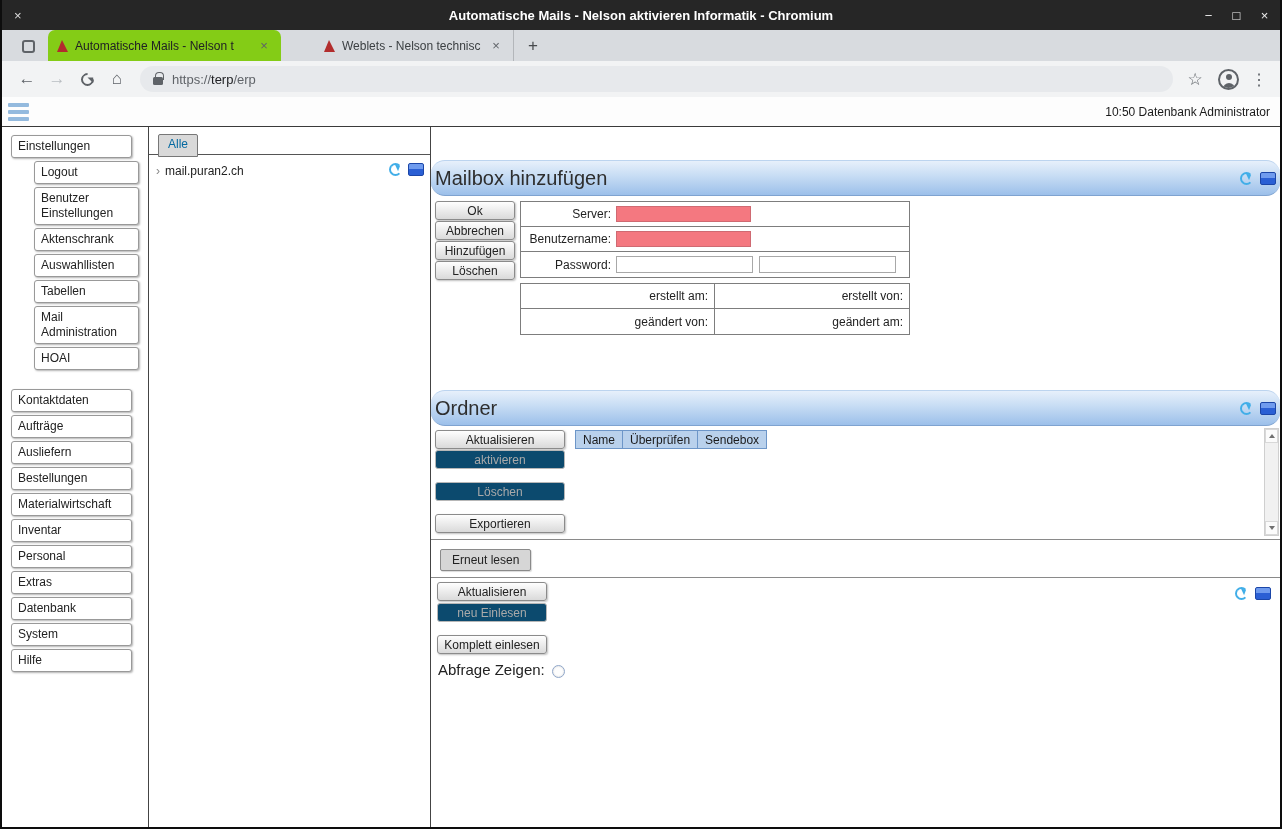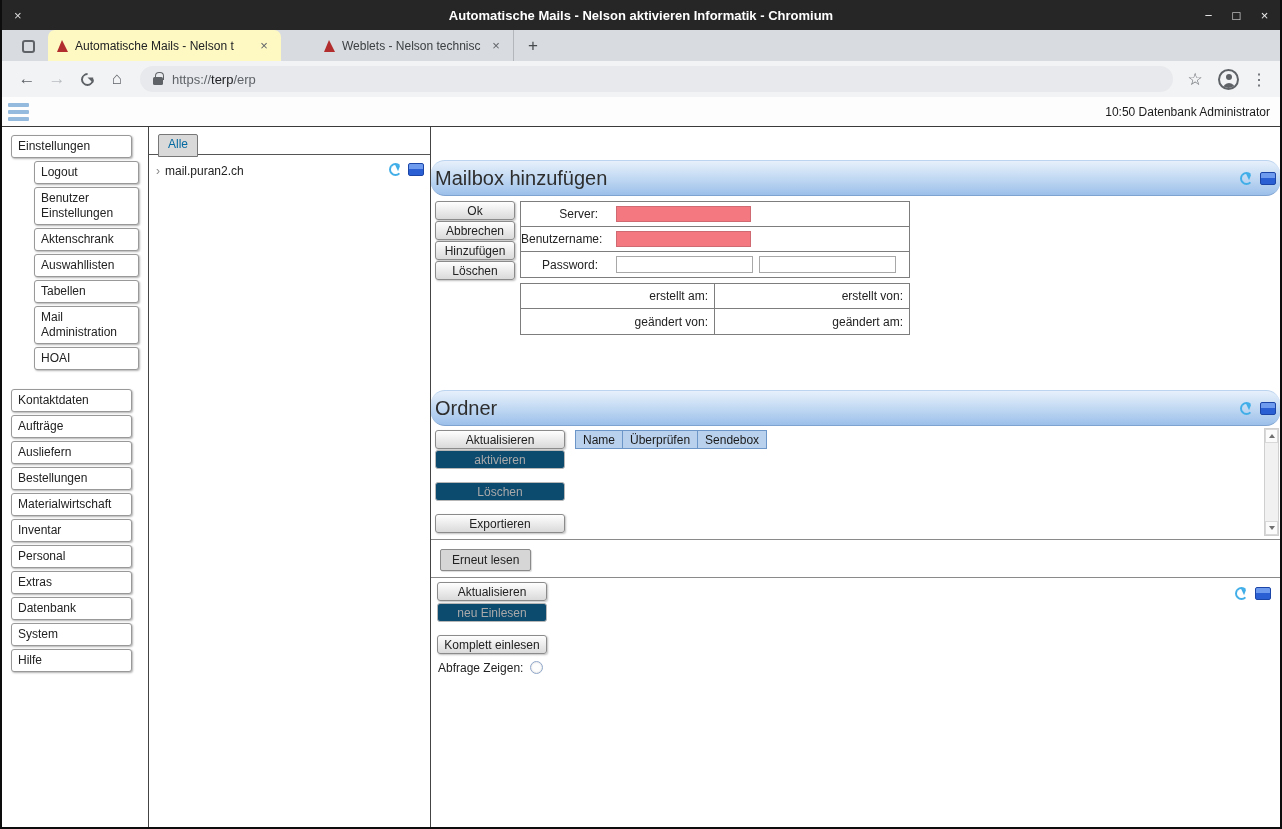--- a/index.html
+++ b/index.html
@@ -14,21 +14,21 @@
   .titlebar .title { color:#fff; font-size:13px; font-weight:bold; }
   .tb-left-close { position:absolute; left:12px; color:#ddd; font-size:13px; cursor:pointer; }
   .tb-controls { position:absolute; right:8px; display:flex; gap:13px; }
   .tb-controls span { color:#eee; font-size:13px; width:15px; text-align:center; cursor:pointer; }
 
   
   .tabstrip { flex:0 0 31px; background:#d8dbdf; display:flex; align-items:flex-end; }
   .tabstrip-btn { width:30px; height:27px; margin:0 5px 1px 11px; display:flex; align-items:center; justify-content:center; cursor:pointer; }
   .sq-ico { width:13px; height:13px; border:2px solid #5f6368; border-radius:3px; }
   .tab { width:233px; height:31px; display:flex; align-items:center; padding:0 9px; gap:7px; font-size:12px; color:#3c4043; cursor:pointer; }
-  .tab.active { background:#fef9c3; border-top-left-radius:7px; border-top-right-radius:7px; color:#202124; }
+  .tab.active { background:#84cc16; border-top-left-radius:7px; border-top-right-radius:7px; color:#202124; }
   .tab.inactive { border-right:1px solid #b3b6ba;padding-left:43px; }
   .tab-label { flex:1; white-space:nowrap; overflow:hidden; }
   .tab-close { color:#5f6368; font-size:13px; width:16px; text-align:center; cursor:pointer; }
   .favicon { width:0; height:0; border-left:5px solid transparent; border-right:6px solid transparent; border-bottom:12px solid #b22d2d; }
   .newtab-btn { width:26px; height:26px; margin:0 0 2px 6px; display:flex; align-items:center; justify-content:center;
                 font-size:17px; color:#474a4d; cursor:pointer; }
 
   
   .toolbar { flex:0 0 36px; background:#f2f3f4; display:flex; align-items:center; padding:0 10px; }
   .nav-ico { width:30px; height:30px; display:flex; align-items:center; justify-content:center; font-size:17px; color:#5f6368; cursor:pointer; }
@@ -91,21 +91,21 @@
           box-shadow:1px 1px 2px rgba(0,0,0,.25); font-size:12px; color:#222; padding:2px 6px; height:19px; text-align:center;
           cursor:pointer; font-family:inherit; }
   .gbtn.disabled { background:#0c4a6e; color:#a9a9a9; border-color:#b7b7b7; box-shadow:none; cursor:default; }
 
   
   .mailbox-body { height:194px; position:relative; }
   .btn-col { position:absolute; left:4px; top:5px; width:80px; display:flex; flex-direction:column; gap:1px; }
   .form-table { position:absolute; left:89px; top:5px; width:390px; border:1px solid #7d7d7d; background:#fff; }
   .form-row { display:flex; align-items:center; height:25px; border-bottom:1px solid #7d7d7d; }
   .form-row:last-child { border-bottom:none; }
-  .form-label { width:95px; text-align:right; font-size:12px; color:#222; padding-right:18px; }
+  .form-label { width:95px; text-align:right; font-size:12px; color:#222; padding-right:5px; }
   .field-red { width:135px; height:16px; background:#f47880; border:1px solid #cf6a72; cursor:text; }
   .field-white { width:137px; height:17px; background:#fff; border:1px solid #a8a8a8; margin-right:6px; cursor:text; }
   .meta-table { position:absolute; left:89px; top:87px; width:390px; border:1px solid #7d7d7d; display:grid; grid-template-columns:1fr 1fr; background:#fff; }
   .meta-cell { height:25px; border-bottom:1px solid #7d7d7d; border-right:1px solid #7d7d7d; display:flex; align-items:center;
                justify-content:flex-end; padding-right:6px; font-size:12px; color:#222; }
   .meta-cell:nth-child(2n) { border-right:none; }
   .meta-cell:nth-child(n+3) { border-bottom:none; }
 
   
   .ordner-body { height:114px; position:relative; border-bottom:1px solid #8a8a8a; }
@@ -123,21 +123,21 @@
 
   
   .reread-tabrow { height:38px; border-bottom:1px solid #8a8a8a; position:relative; }
   .tab-reread { position:absolute; left:9px; top:9px; background:#d6d6d6; border:1px solid #8a8a8a; border-radius:2px; padding:3px 11px;
                 font-size:12px; color:#222; box-shadow:1px 1px 1px rgba(0,0,0,.15); cursor:pointer; }
 
   
   .bottom-body { position:relative; flex:1; }
   .bbtn { position:absolute; left:6px; width:110px; }
   .bb1 { top:4px; } .bb2 { top:25px; } .bb3 { top:57px; }
-  .toggle-row { position:absolute; left:7px; top:83px; display:flex; align-items:flex-start; gap:7px; font-size:12px; color:#222; }
+  .toggle-row { position:absolute; left:7px; top:83px; display:flex; align-items:flex-end; gap:7px; font-size:15px; color:#222; }
   .radio { width:13px; height:13px; border:1px solid #8fa6c9; border-radius:50%; background:#fdfdfd; box-shadow:inset 0 0 2px rgba(0,0,0,.18); cursor:pointer; }
   .bottom-icons { position:absolute; right:9px; top:9px; display:flex; gap:7px; align-items:center; }
 </style>
 </head>
 <body>
 
 <div class="window">
 
   <div class="titlebar">
     <span class="tb-left-close">×</span>

